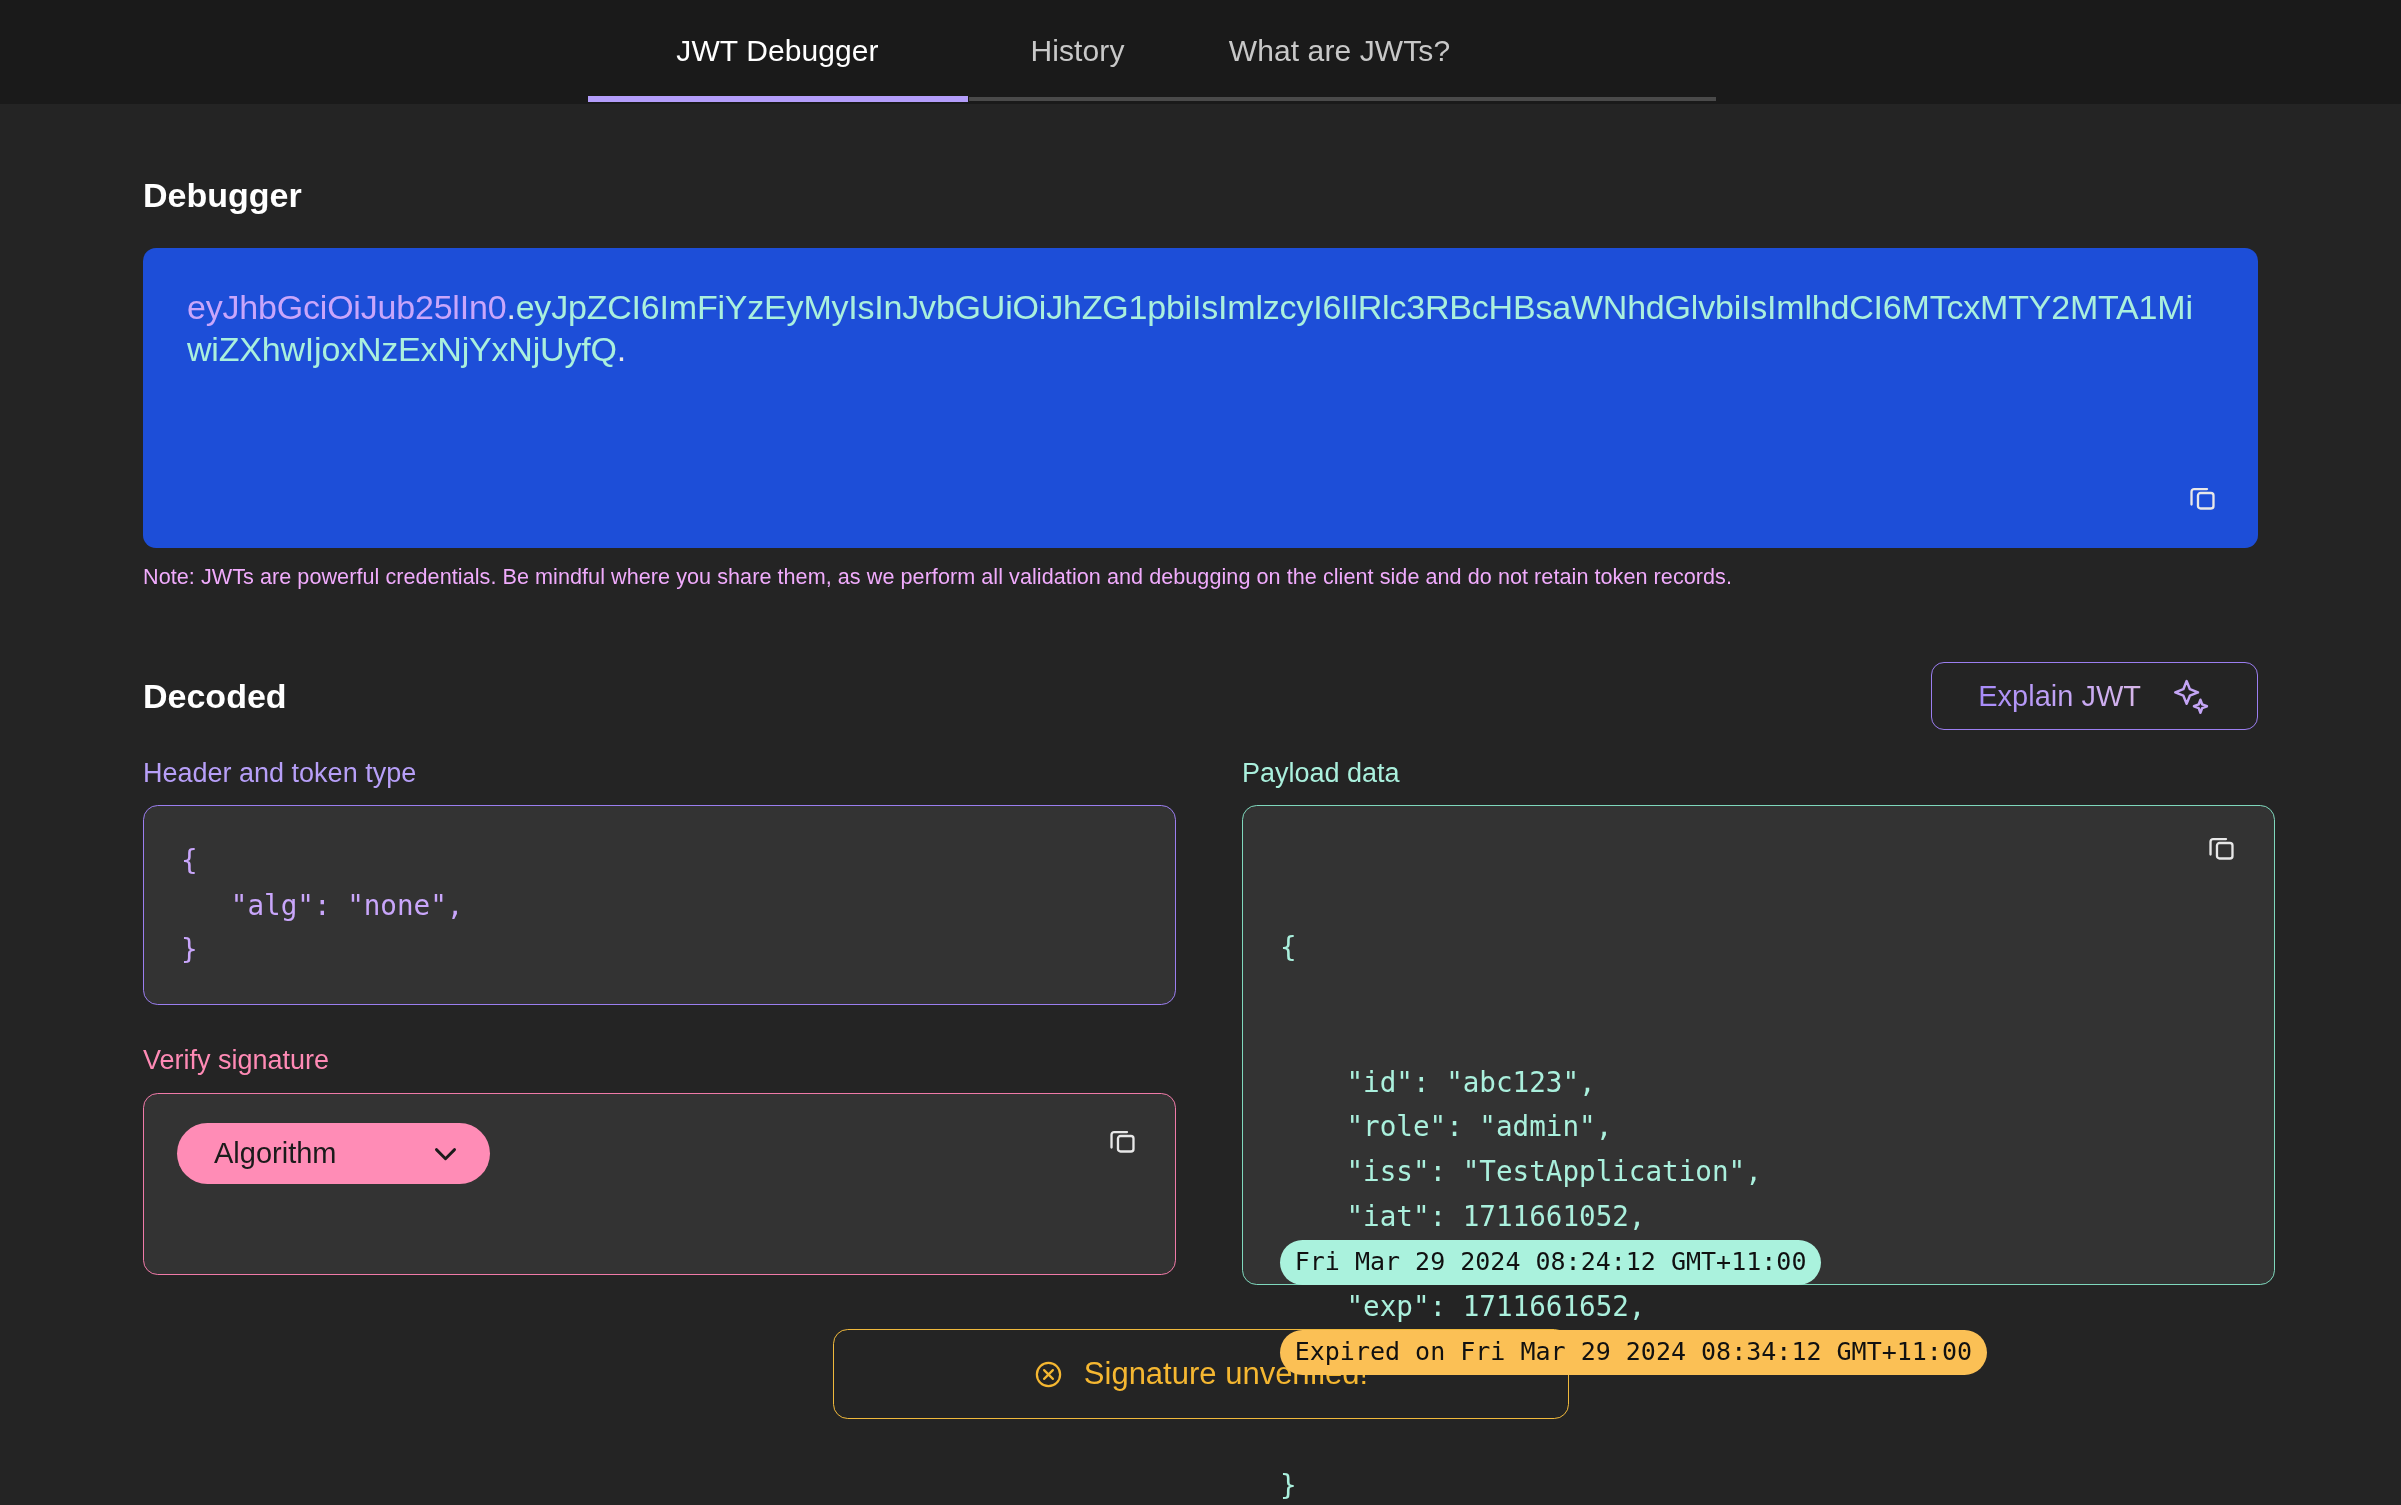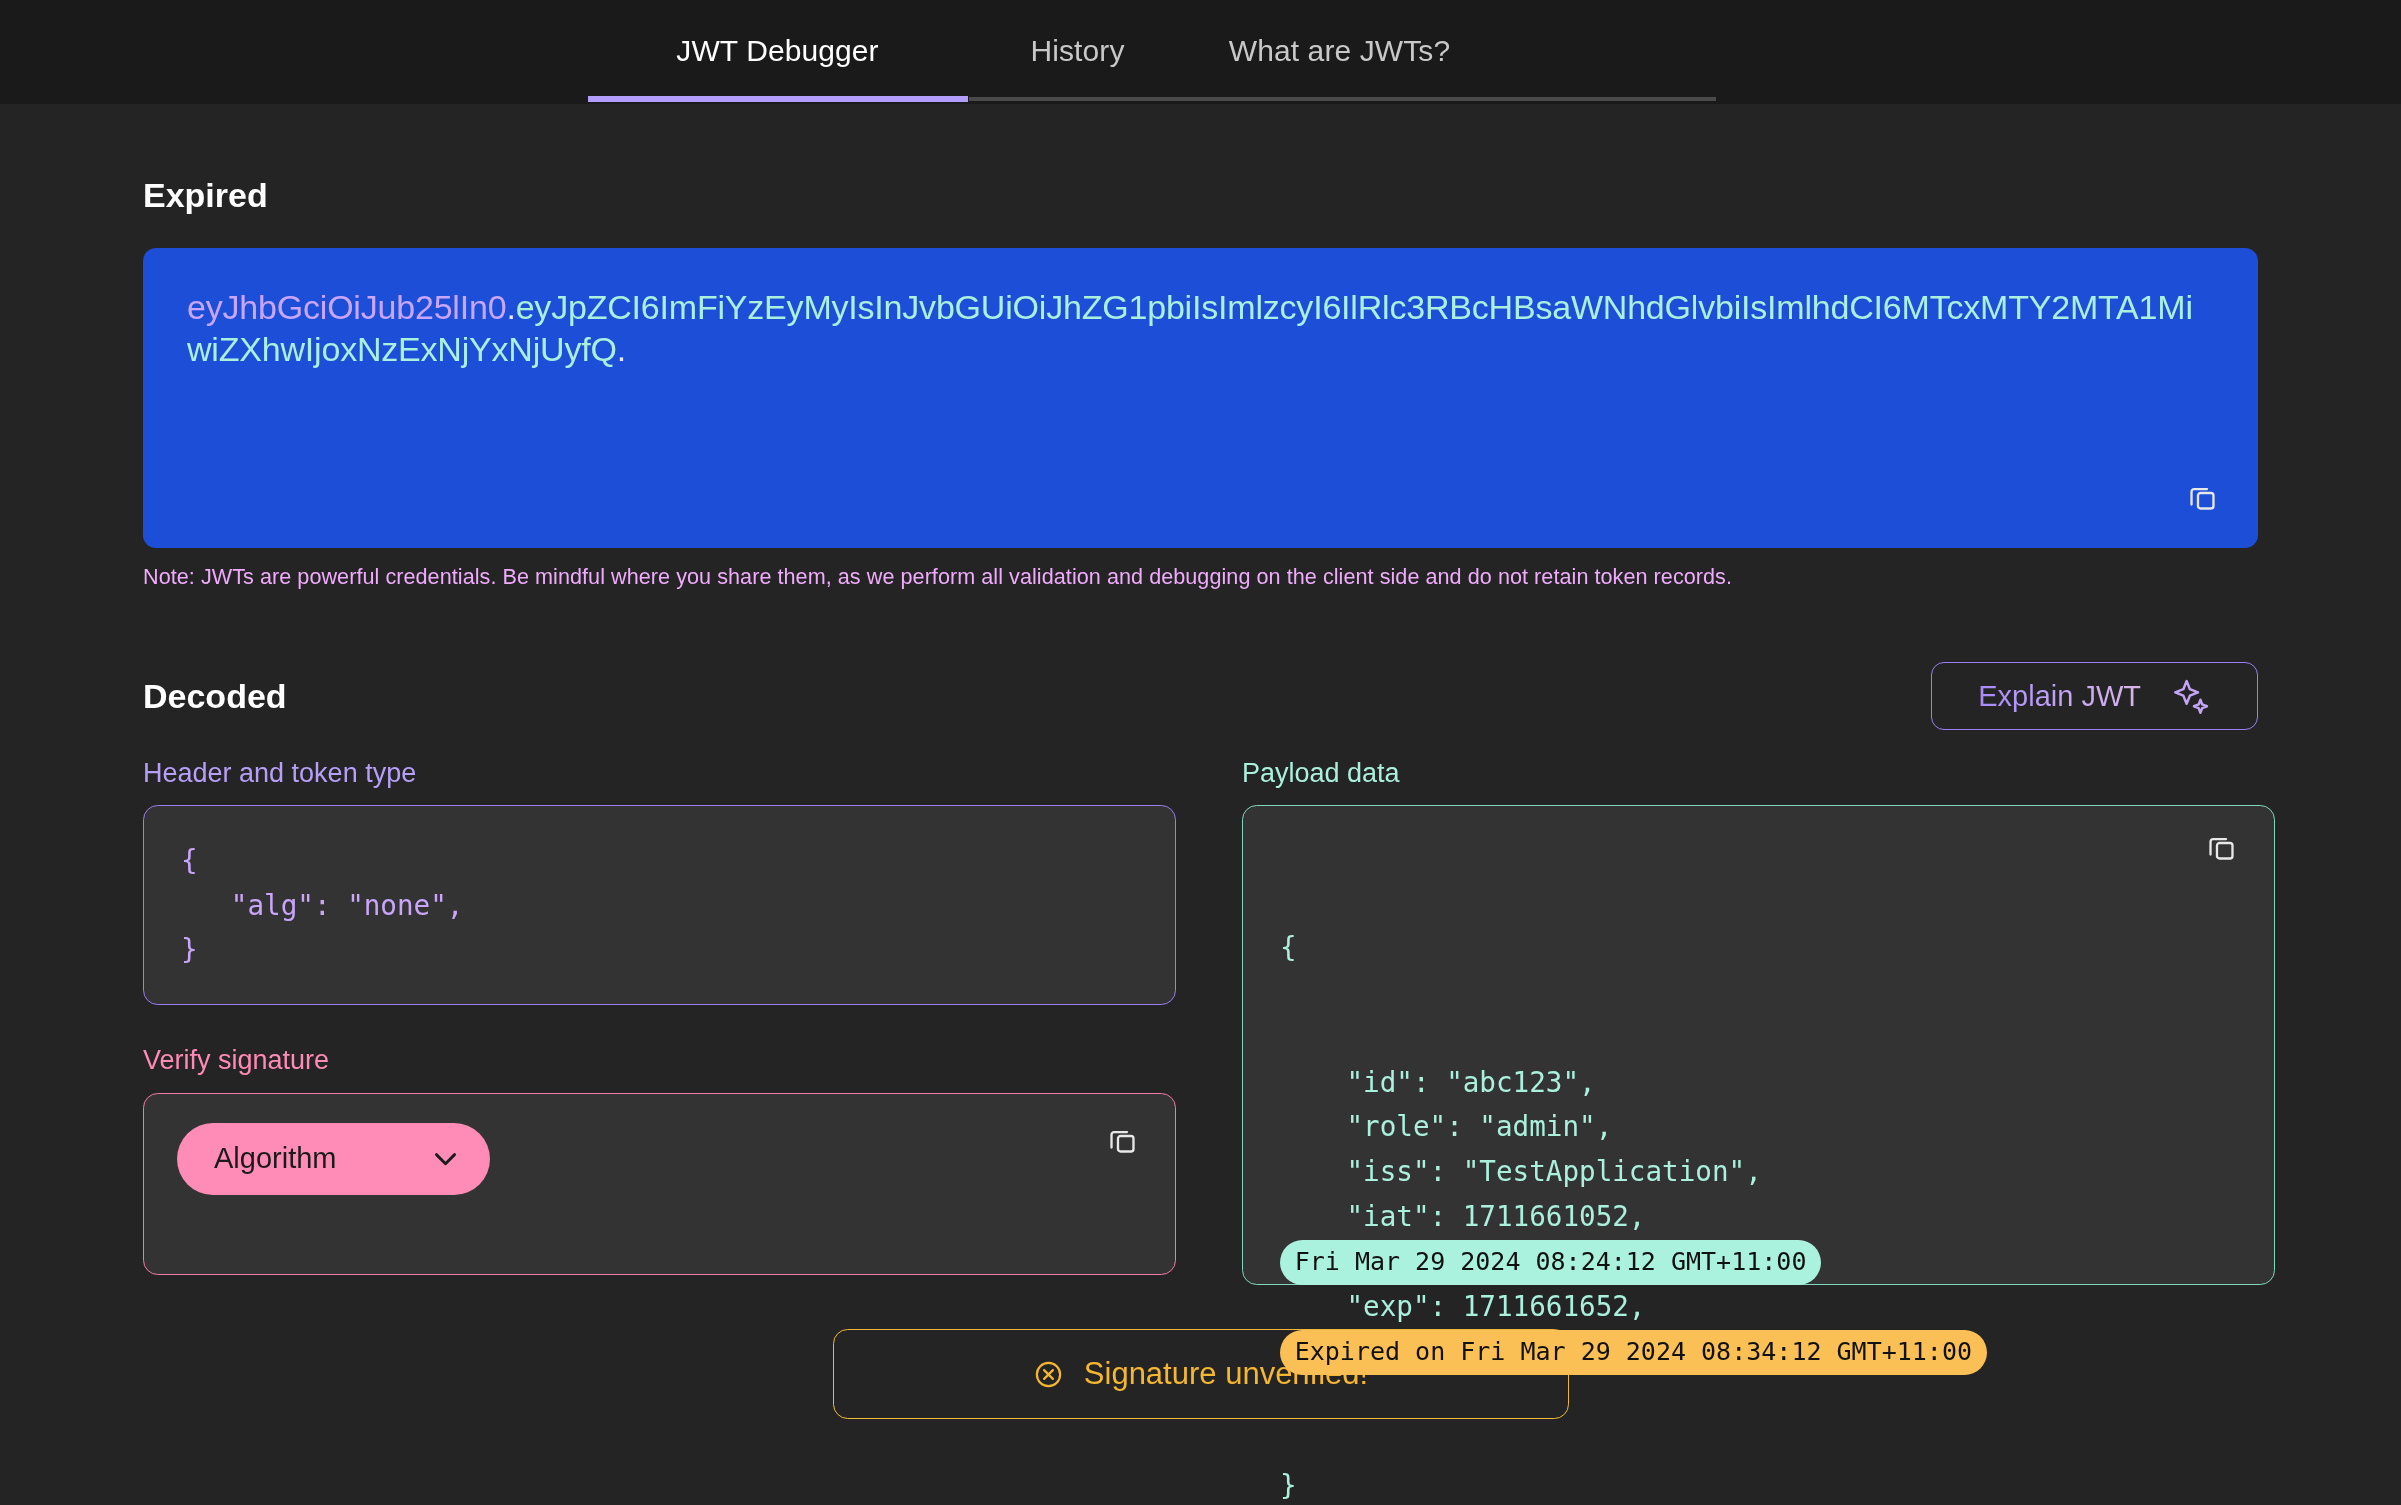--- a/index.html
+++ b/index.html
@@ -189,21 +189,21 @@
     font-size: 25px;
   }
   .pill-mint { background: #aaf2dd; }
   .pill-amber { background: #fbc055; }
 
   .algo-select {
     background: #ff8cb6;
     color: #1b1b1b;
     border: none;
     border-radius: 918px;
-    height: 72px;
+    height: 61px;
     width: 313px;
     display: flex;
     align-items: center;
     justify-content: space-between;
     padding: 0 29px 0 37px;
     box-sizing: border-box;
     font-size: 29px;
     cursor: pointer;
   }
   .chev svg { display: block; width: 31px; height: 31px; }
@@ -242,21 +242,21 @@
     <div class="tab tab-0">JWT Debugger</div>
     <div class="tab tab-1">History</div>
     <div class="tab tab-2">What are JWTs?</div>
   </div>
   <div class="tab-track-right"></div>
   <div class="tab-underline"></div>
 </div>
 
 <div class="page">
 
-  <h2 class="section-title" id="encoded-title">Expired</h2>
+  <h2 class="section-title" id="encoded-title">Debugger</h2>
 
   <div class="encoded-box">
     <div class="token"><span class="tok-header">eyJhbGciOiJub25lIn0</span><span class="tok-dot">.</span><span class="tok-payload">eyJpZCI6ImFiYzEyMyIsInJvbGUiOiJhZG1pbiIsImlzcyI6IlRlc3RBcHBsaWNhdGlvbiIsImlhdCI6MTcxMTY2MTA1MiwiZXhwIjoxNzExNjYxNjUyfQ</span><span class="tok-dot">.</span></div>
 
     <div class="copy-icon" id="encoded-copy">
       <svg viewBox="0 0 24 24" fill="none" stroke="#e8e8e8" stroke-width="1.8" stroke-linecap="round" stroke-linejoin="round">
         <rect x="8.5" y="8.5" width="12" height="12" rx="2"></rect>
         <path d="M15.5 5.5 H5.5 a2 2 0 0 0 -2 2 V17.5"></path>
       </svg>
     </div>

